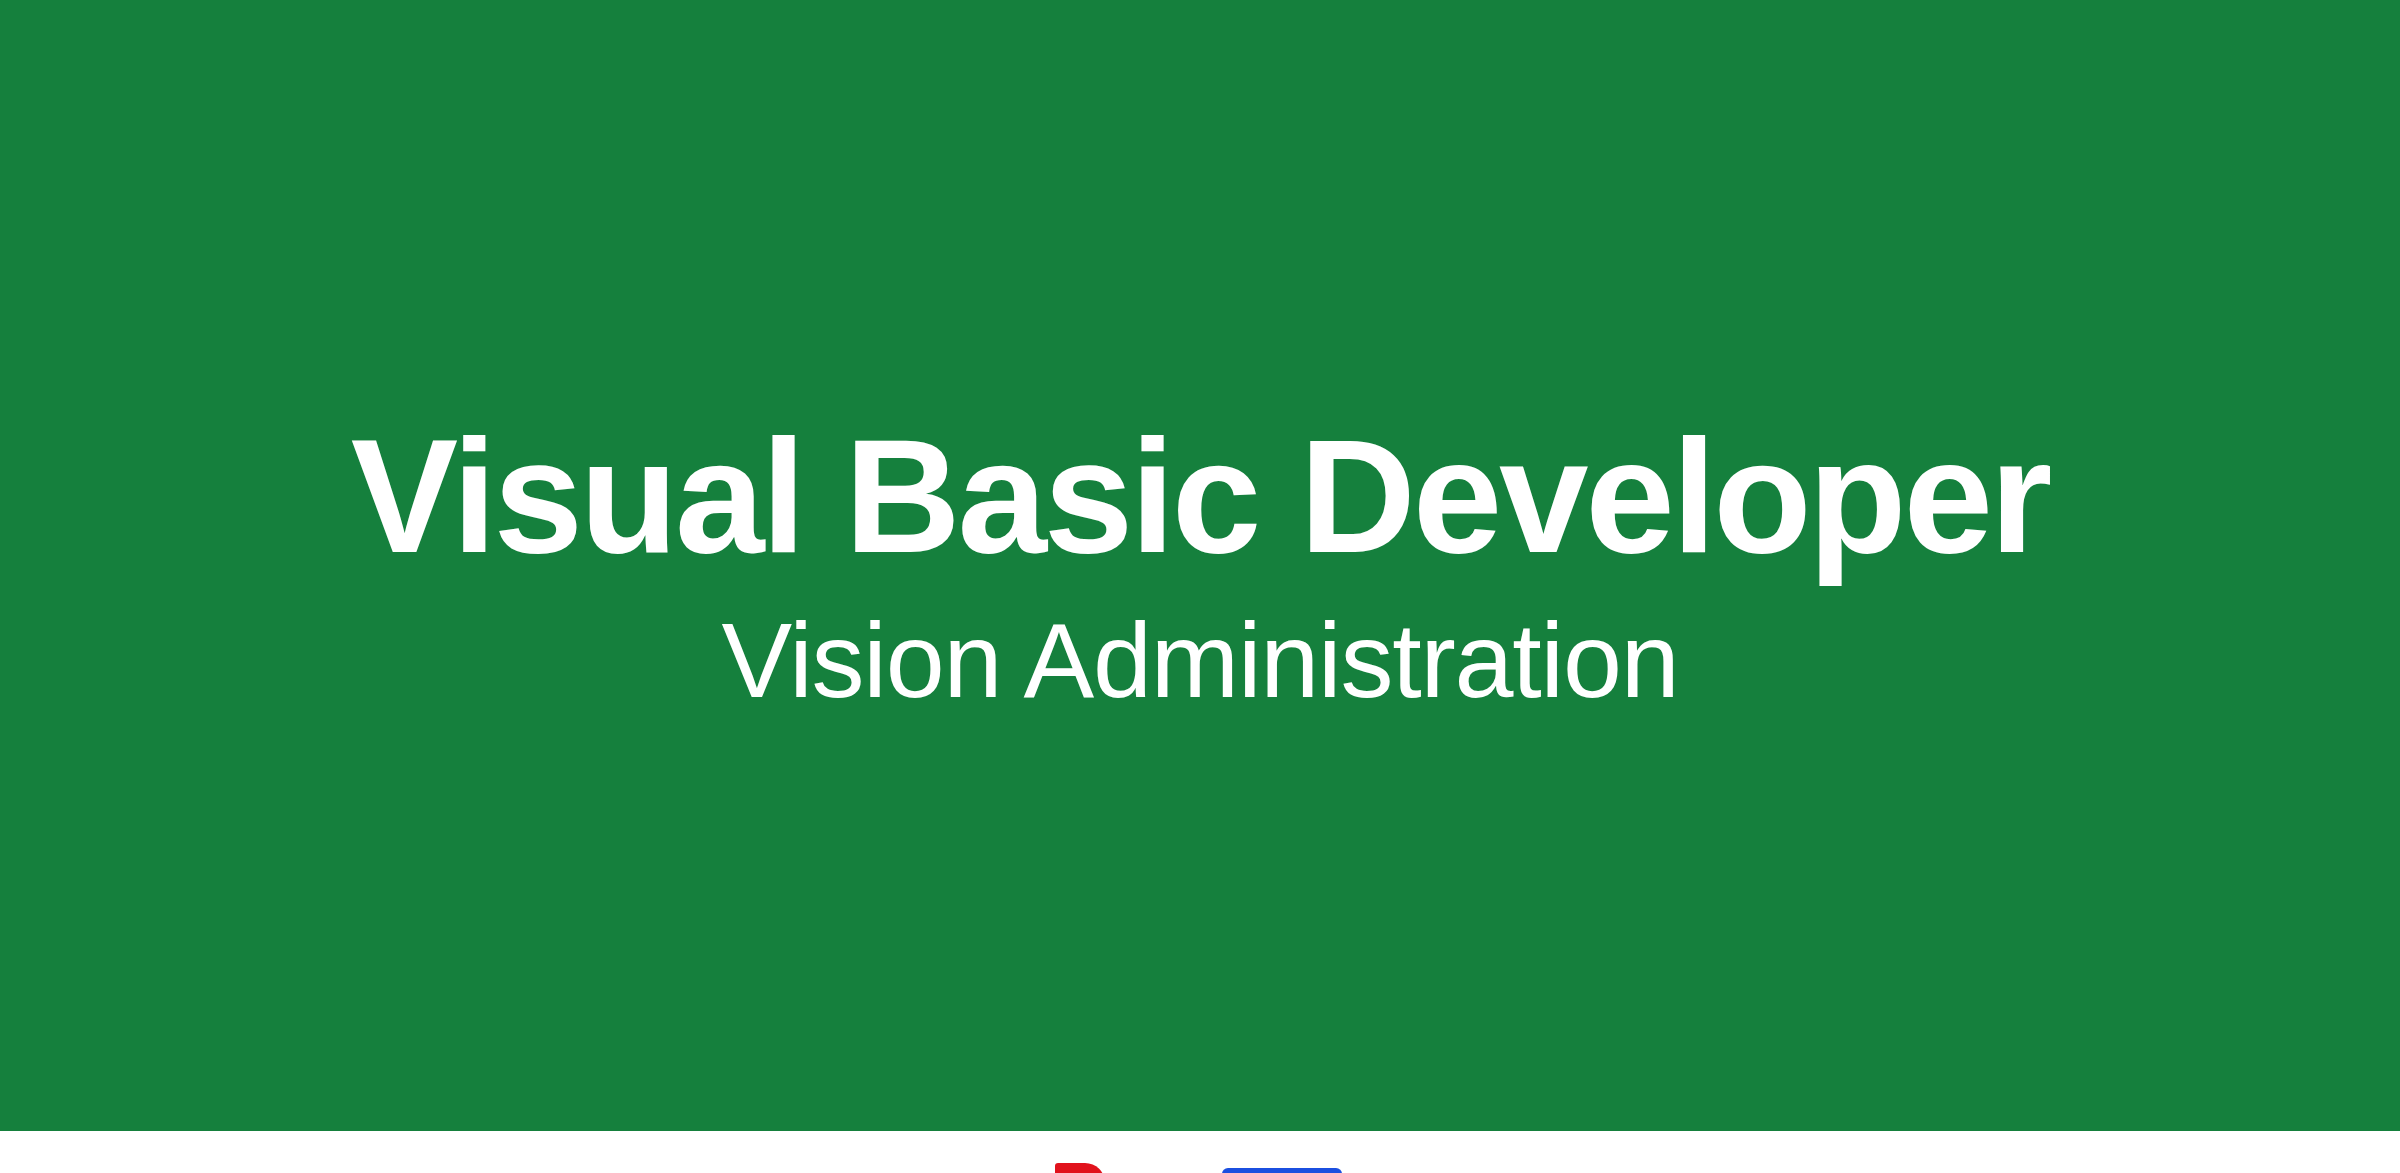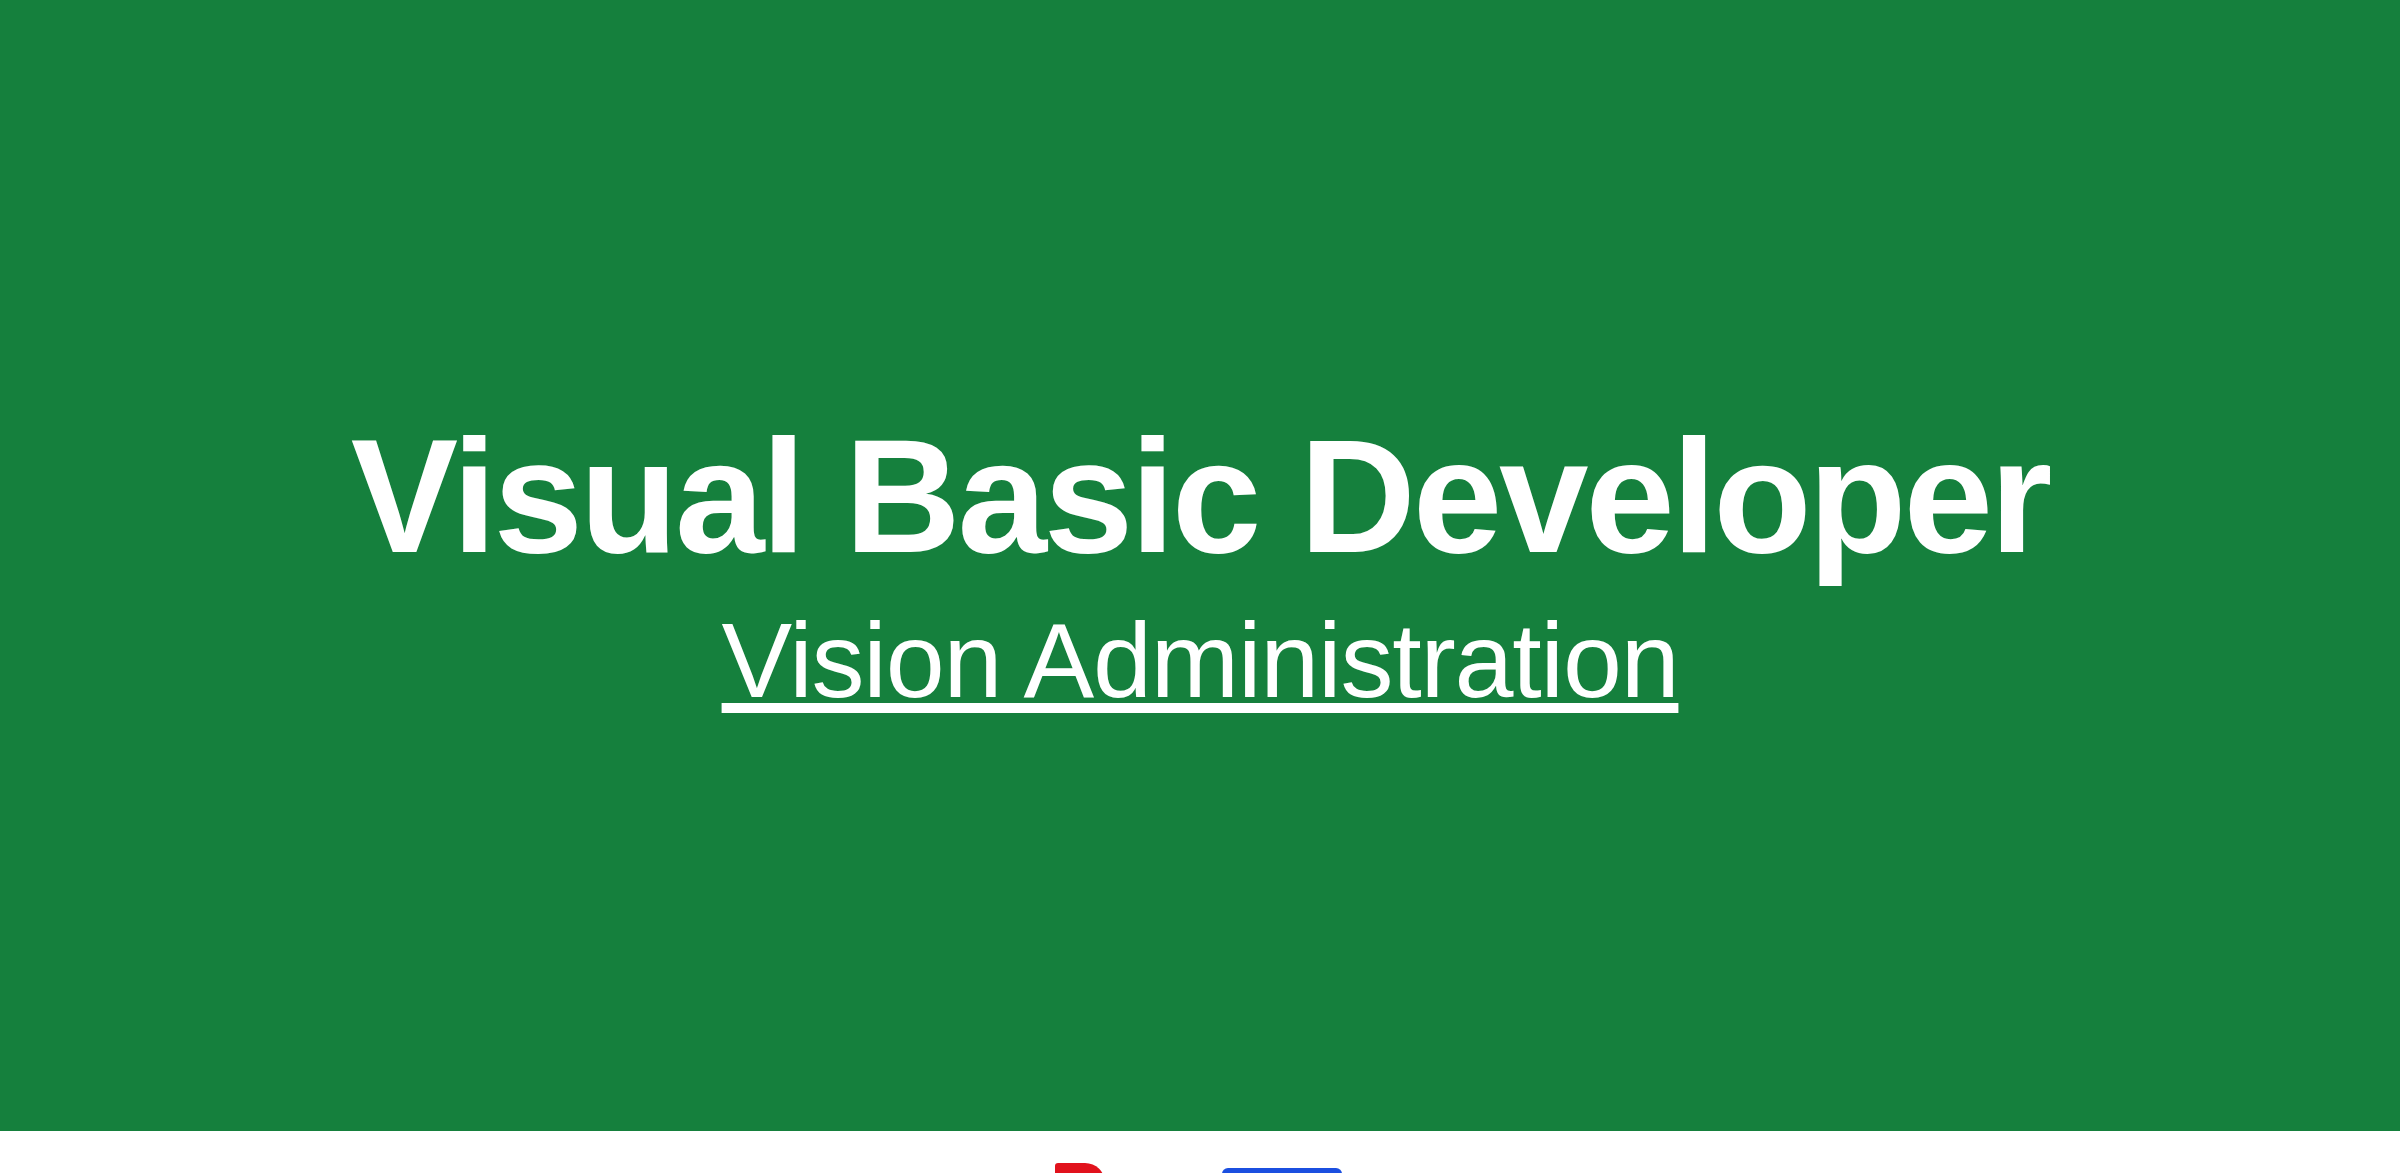--- a/index.html
+++ b/index.html
@@ -66,21 +66,20 @@
     position: absolute;
     top: 607px;
     left: 0;
     color: #ffffff;
     font-family: "Liberation Sans", sans-serif;
     font-weight: 400;
     font-size: 106px;
     line-height: 1.0;
     letter-spacing: -1.2px;
     white-space: nowrap;
-    text-decoration: underline;
   }
 
   
   #footer-strip {
     position: absolute;
     left: 0;
     top: 1131px;
     width: 2400px;
     height: 42px;
     background: #ffffff;

